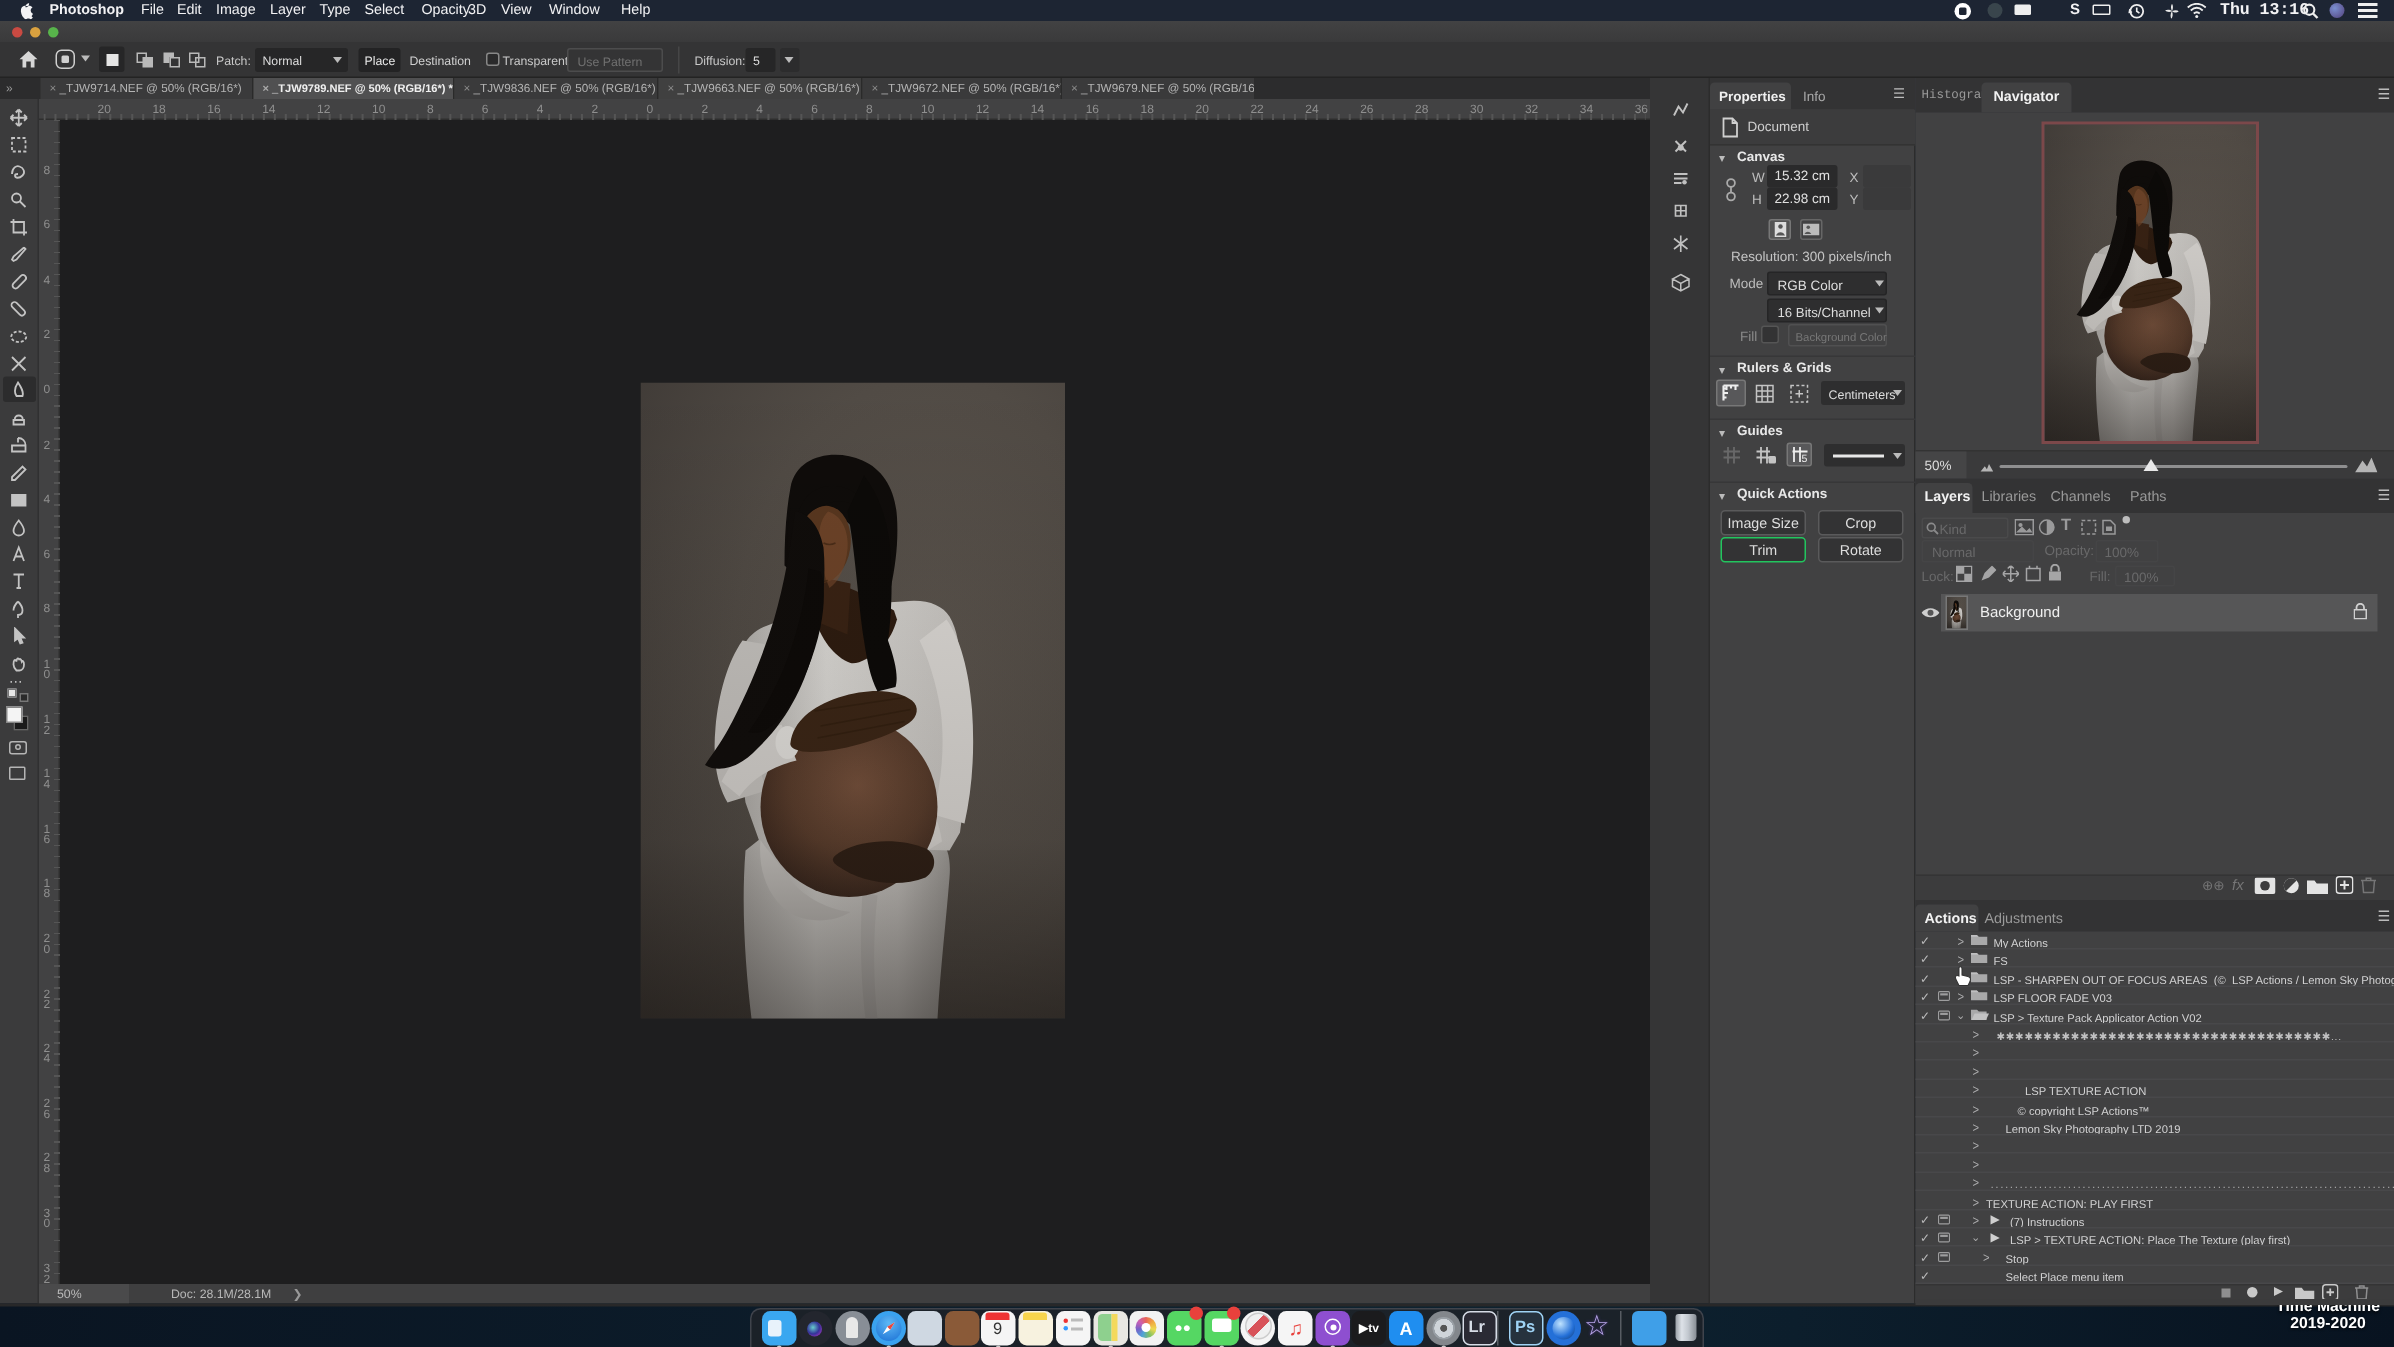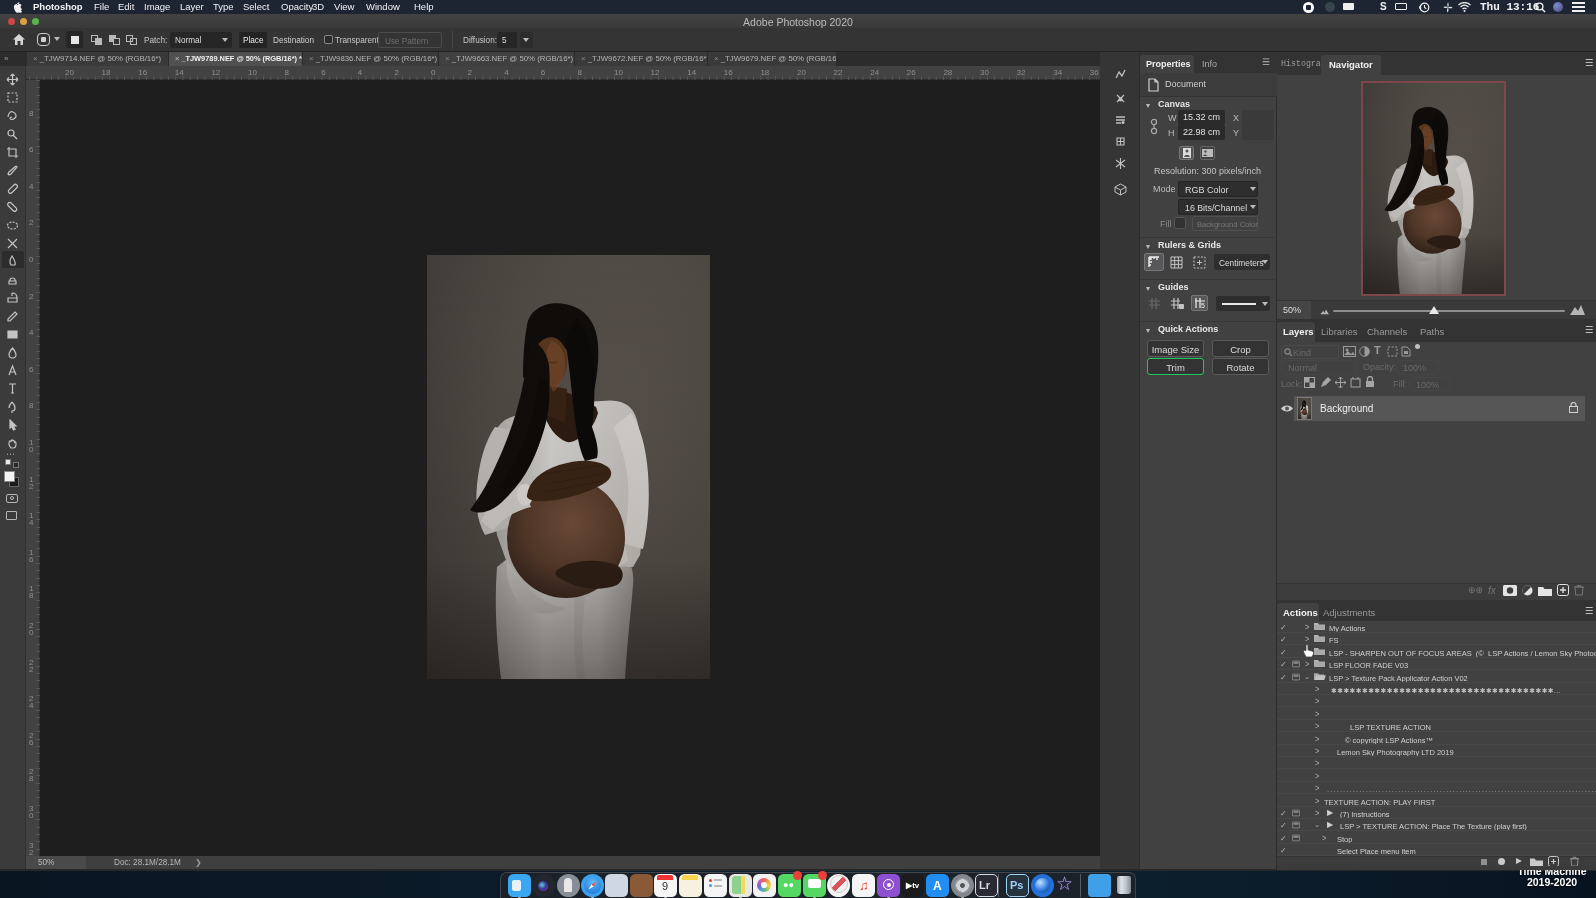--- a/index.html
+++ b/index.html
@@ -52,21 +52,20 @@
       <path d="M7 7 L10 10" stroke="#eee" stroke-width="1.6"></path>
     </svg>
   <span class="abs" style="left:1553px;top:2px;width:10px;height:10px;border-radius:50%;background:radial-gradient(circle at 35% 35%,#7a8fd0,#52407a);"></span>
   <span class="abs" style="left:1572px;top:2px;width:13px;height:10px;background:repeating-linear-gradient(#eee 0 2px,transparent 2px 4px);"></span>
 </div>
 
 <div class="abs" id="titlebar" style="left:0;top:14px;width:1596px;height:14px;background:linear-gradient(#424243,#3a3a3b);">
   <span class="abs" style="left:8px;top:3.5px;width:7px;height:7px;border-radius:50%;background:#c94a42;"></span>
   <span class="abs" style="left:20px;top:3.5px;width:7px;height:7px;border-radius:50%;background:#d9a13f;"></span>
   <span class="abs" style="left:32px;top:3.5px;width:7px;height:7px;border-radius:50%;background:#58b44b;"></span>
-  <span class="abs" style="left:0;top:2px;width:1596px;text-align:center;color:#bcbcbc;font-size:10.5px;">Adobe Photoshop 2020</span>
 </div>
 
 <div class="abs" id="optionsbar" style="left:0;top:28px;width:1596px;height:24px;background:#343435;border-bottom:1px solid #232323;color:#c8c8c8;font-size:8.2px;">
   <svg class="abs" style="left:12px;top:5px" width="14" height="14" viewBox="0 0 14 14">
       <path d="M7 1 L13 6.5 L11 6.5 L11 12 L8.5 12 L8.5 8 L5.5 8 L5.5 12 L3 12 L3 6.5 L1 6.5 Z" fill="#d6d6d6"></path>
     </svg>
   <span class="abs" style="left:37px;top:5px;width:13px;height:13px;border:1.5px solid #cfcfcf;border-radius:4px;"></span>
   <span class="abs" style="left:41px;top:9px;width:5px;height:5px;background:#cfcfcf;border-radius:1px;"></span>
   <span class="abs" style="left:54px;top:9px;border-left:3px solid transparent;border-right:3px solid transparent;border-top:4px solid #bbb;"></span>
 

